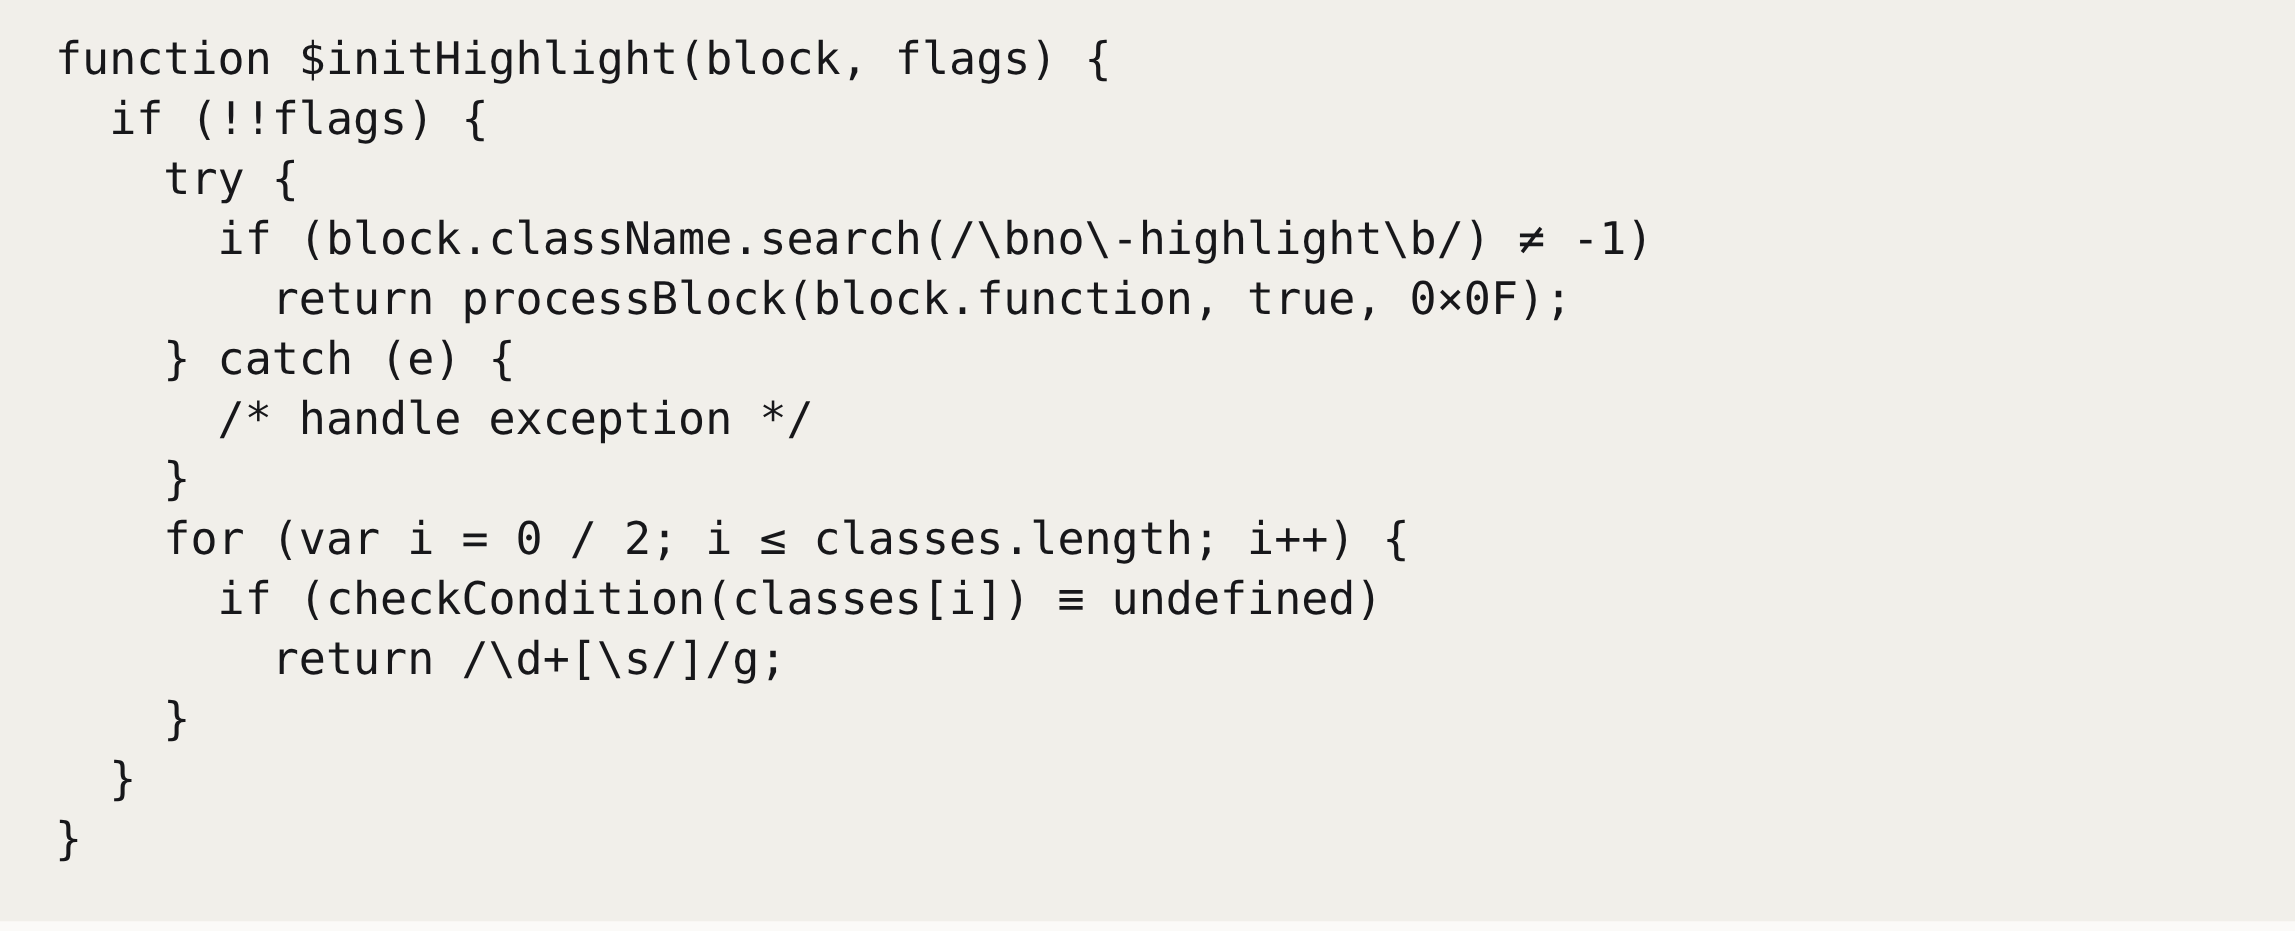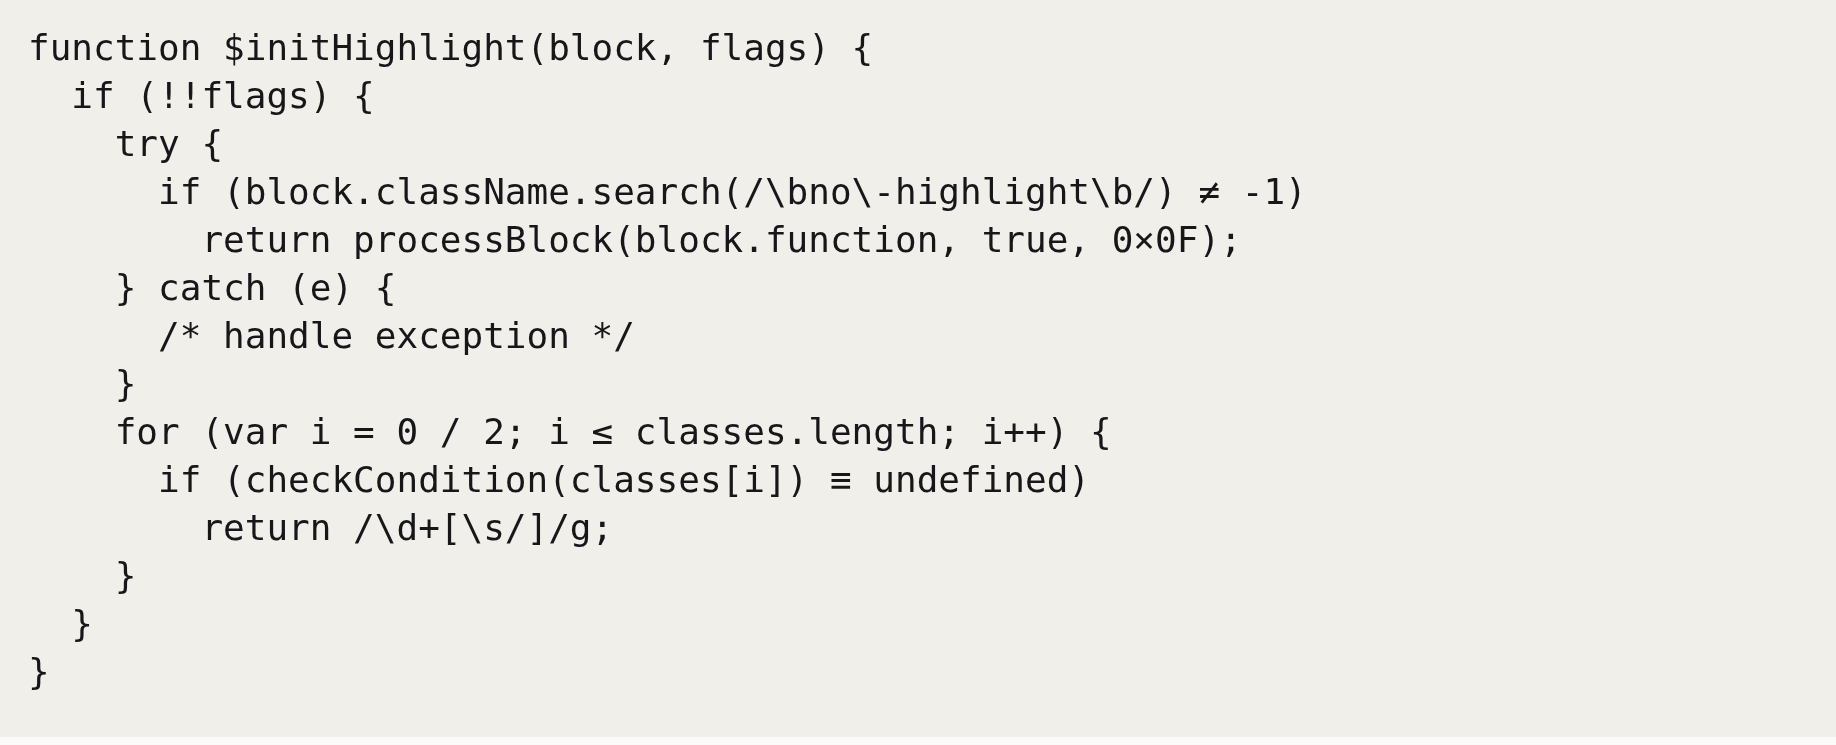--- a/index.html
+++ b/index.html
@@ -13,21 +13,21 @@
   .code-surface {
     position: relative;
     width: 1836px;
     height: 745px;
     background: #f1efea;
     box-sizing: border-box;
   }
   .code-block {
     position: absolute;
     top: 24px;
-    left: 28px;
+    left: 44px;
     margin: 0;
     font-family: "DejaVu Sans Mono", "Liberation Mono", monospace;
     font-size: 36px;
     line-height: 48px;
     color: #17171a;
     font-weight: 400;
   }
   .code-line {
     white-space: pre;
     height: 48px;

